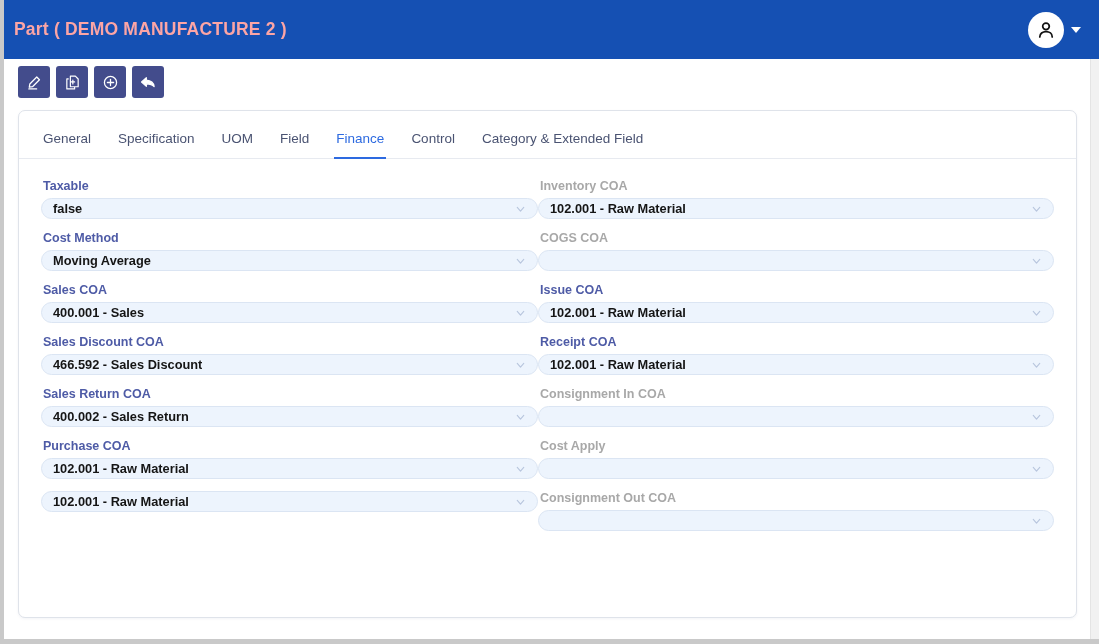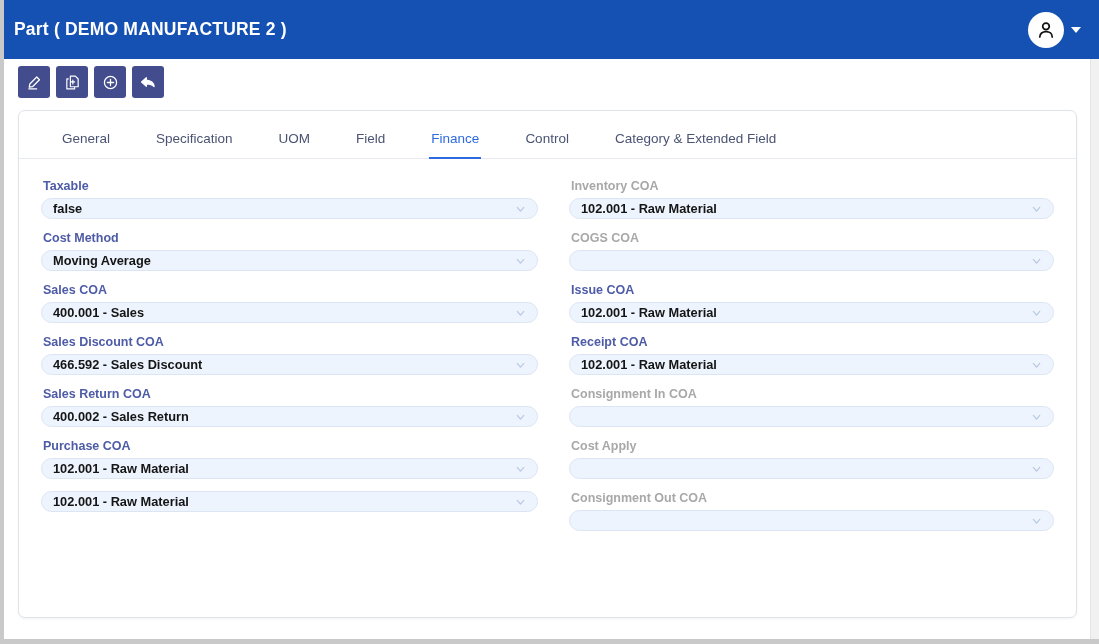--- a/index.html
+++ b/index.html
@@ -25,21 +25,21 @@
   
   .titlebar {
     position: relative;
     height: 59px;
     background: #1550b3;
     display: flex;
     align-items: center;
     padding: 0 14px 0 10px;
   }
   .titlebar .title {
-    color: #ffffff;
+    color: #fca5a5;
     font-size: 17.5px;
     font-weight: bold;
     letter-spacing: 0.2px;
     white-space: nowrap;
   }
   .titlebar .spacer { flex: 1; }
 
   .user-area {
     display: flex;
     align-items: center;
@@ -108,32 +108,30 @@
     margin: 0 0 0 0;
   }
   .tab {
     font-size: 13.5px;
     color: #4a5372;
     padding: 0 2px 11px 2px;
     cursor: pointer;
     white-space: nowrap;
     border-bottom: 2px solid transparent;
     margin-bottom: -1px;
-    margin-left: 19px;
   }
   .tab.active {
     color: #2d6ae0;
     border-bottom-color: #2d6ae0;
   }
 
   
   .form {
     display: grid;
     grid-template-columns: 497px 1fr;
-    column-gap: 31px;
     padding: 20px 22px 0 22px;
   }
   .col { display: flex; flex-direction: column; }
 
   .field { margin-bottom: 12px; }
   .field-label {
     font-size: 12.5px;
     font-weight: bold;
     color: #4e5ba6;
     margin: 0 0 5px 2px;

